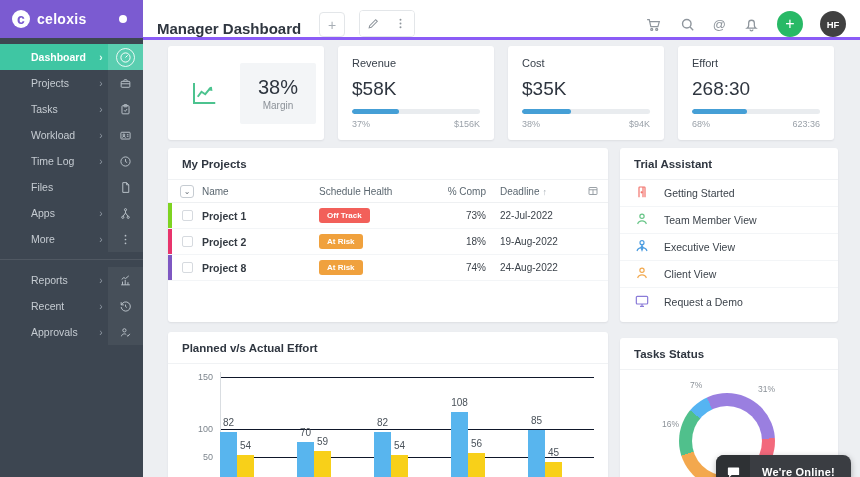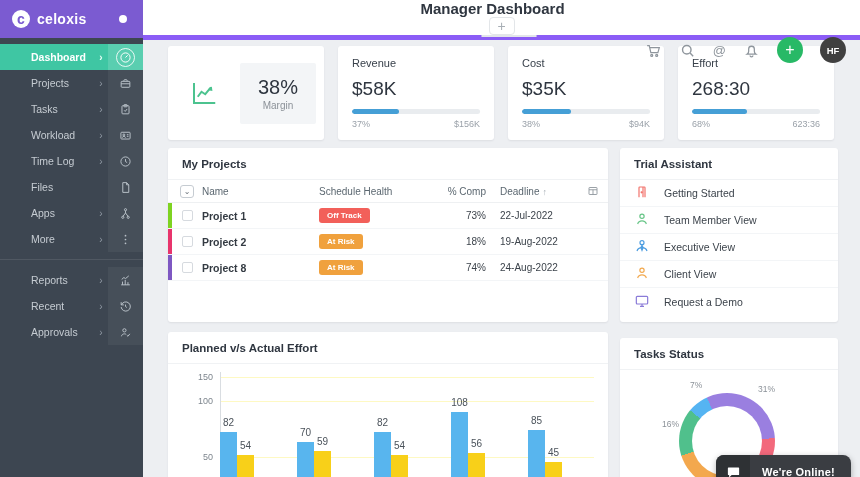--- a/index.html
+++ b/index.html
@@ -21,22 +21,22 @@
     background:rgba(255,255,255,0.05); color:#b9c1c8; }
   .side-item svg { width:13px; height:13px; }
   .side-item.active { background:#3fc6a3; color:#fff; font-weight:bold; }
   .side-item.active .s-chev { color:#eafff8; }
   .side-item.active .s-icon { background:rgba(255,255,255,0.14); color:#fff; }
   .side-item.active .s-icon .icon-ring { border:1px solid rgba(255,255,255,.85); border-radius:50%; width:19px; height:19px;
     display:flex; align-items:center; justify-content:center; }
   .side-divider { height:1px; background:rgba(255,255,255,0.10); margin:7px 0; }
 
   
-  .topbar { position:absolute; left:143px; top:0; right:0; height:40px; background:#fff; border-bottom:5px solid #8b5cf6;
-    display:flex; align-items:center; padding:0 14px; z-index:4;flex-direction:column; }
+  .topbar { position:absolute; left:143px; top:0; right:0; height:40px; background:#fff; border-bottom:3px solid #8b5cf6;
+    display:flex; align-items:flex-end; padding:0 14px; z-index:4; }
   .page-title { font-size:15px; font-weight:bold; color:#2f3640; margin-right:18px; }
   .tb-btn { width:26px; height:25px; border:1px solid #e3e6e9; border-radius:4px; background:#fff; color:#a7aeb5;
     display:flex; align-items:center; justify-content:center; font-size:14px; cursor:pointer; }
   .tb-group { display:flex; border:1px solid #e3e6e9; border-radius:4px; margin-left:14px; overflow:hidden; }
   .tb-group .tb-cell { width:27px; height:25px; display:flex; align-items:center; justify-content:center; color:#8f969d; cursor:pointer; background:#fff; }
   .tb-right { margin-left:auto; display:flex; align-items:center; gap:17px; }
   .tb-icon { color:#8f969d; display:flex; align-items:center; justify-content:center; cursor:pointer; }
   .tb-icon svg { width:17px; height:17px; }
   .at-glyph { font-size:13px; color:#8f969d; }
   .add-fab { width:26px; height:26px; border-radius:50%; background:#28b966; color:#fff; font-size:16px;
@@ -86,21 +86,21 @@
   .prow .cell-comp, .prow .cell-deadline { color:#3c434b; }
 
   .trial-panel { position:absolute; left:477px; top:108px; width:218px; height:174px; }
   .trial-item { display:flex; align-items:center; gap:14px; padding:0 14px; height:27px; border-bottom:1px solid #f3f5f7;
     font-size:10.5px; color:#3c434b; cursor:pointer; }
   .trial-item:last-child { border-bottom:none; }
   .trial-item svg { width:16px; height:16px; }
 
   .chart-panel { position:absolute; left:25px; top:292px; width:440px; height:206px; }
   .chart-canvas { position:absolute; left:52px; right:14px; top:40px; height:126px; border-left:1px solid #d9dde1; }
-  .gridline { position:absolute; left:0; right:0; height:1px; background:#fef9c3; }
+  .gridline { position:absolute; left:0; right:0; height:1px; background:#0f172a; }
   .ytick { position:absolute; right:100%; margin-right:8px; transform:translateY(-50%); font-size:9px; color:#7d858d; white-space:nowrap; }
   .bar { position:absolute; bottom:0; }
   .bar-label { position:absolute; transform:translateX(-50%); font-size:10px; color:#4a525a; }
 
   .tasks-panel { position:absolute; left:477px; top:298px; width:218px; height:200px; }
   .donut { position:absolute; border-radius:50%; }
   .donut-hole { position:absolute; background:#fff; border-radius:50%; }
   .donut-label { position:absolute; font-size:8.5px; color:#8b9198; }
 
   .chat-widget { position:absolute; left:716px; top:455px; height:34px; background:#3a3d42; border-radius:8px;
@@ -439,21 +439,21 @@
         </div>
       </div>
   </div>
 
   <div class="card chart-panel">
     <div class="panel-title">Planned v/s Actual Effort</div>
     <div class="chart-canvas" id="bar-canvas">
         <div class="gridline" style="bottom: 40px;">
           <span class="ytick">50</span>
         </div>
-        <div class="gridline" style="bottom: 96px;">
+        <div class="gridline" style="bottom: 68px;">
           <span class="ytick">100</span>
         </div>
         <div class="gridline" style="bottom: 120px;">
           <span class="ytick">150</span>
         </div>
         <div class="bar" style="left: -1px; width: 17px; height: 65.6px; background: rgb(88, 181, 238);"></div>
         <div class="bar-label" style="left: 7.5px; bottom: 69.6px;">82</div>
         <div class="bar" style="left: 16px; width: 17px; height: 43.2px; background: rgb(248, 208, 25);"></div>
         <div class="bar-label" style="left: 24.5px; bottom: 47.2px;">54</div>
         <div class="bar" style="left: 76px; width: 17px; height: 56px; background: rgb(88, 181, 238);"></div>

